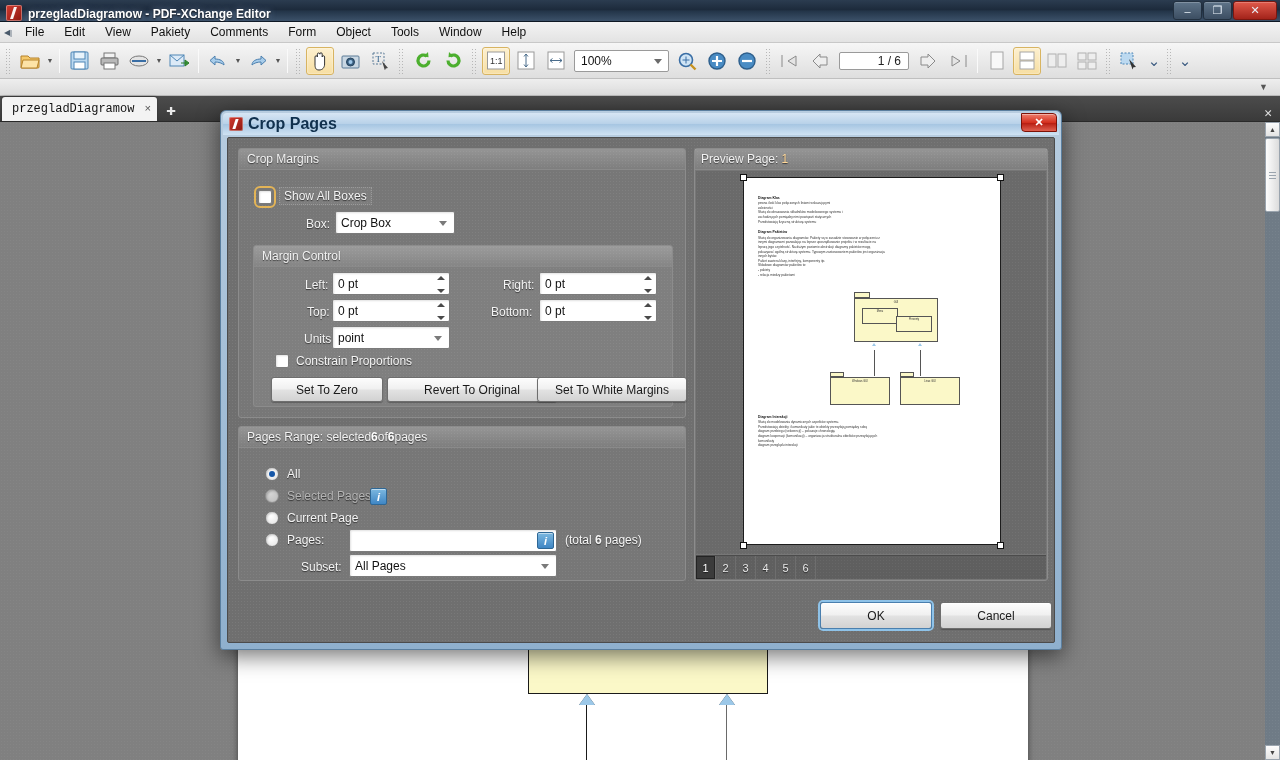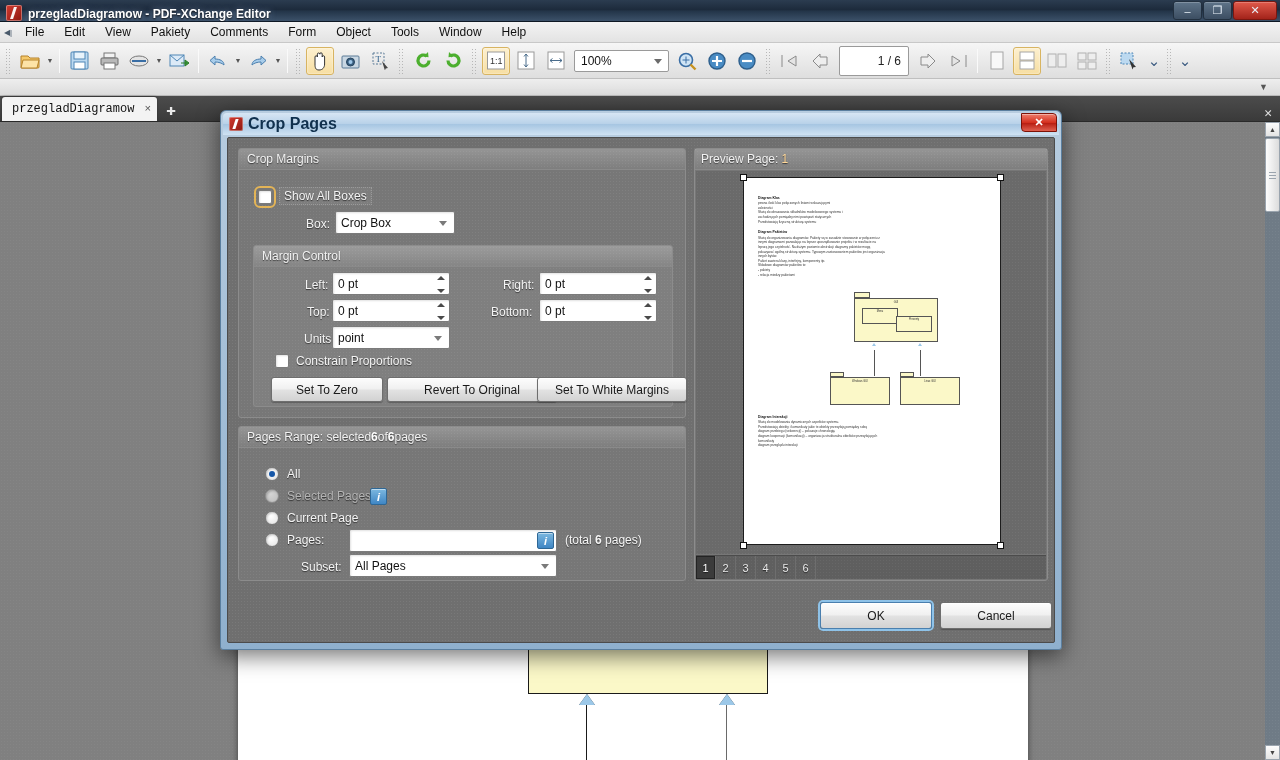--- a/index.html
+++ b/index.html
@@ -108,21 +108,21 @@
     background:#fff; border:1px solid #9a9a9a; border-radius:2px;
     display:flex; align-items:center; padding-left:6px; font-size:12px;
     position:relative;
   }
   .zoom-combo .caret {
     position:absolute; right:6px; top:8px;
     border-left:4px solid transparent; border-right:4px solid transparent;
     border-top:5px solid #6b6b6b;
   }
   .page-box {
-    width:70px; height:30px; margin:0 4px; flex:none;
+    width:70px; height:18px; margin:0 4px; flex:none;
     background:#fff; border:1px solid #9a9a9a; border-radius:2px;
     display:flex; align-items:center; justify-content:flex-end;
     padding-right:7px; font-size:12px; color:#222;
   }
 
   
   .toolbar2 {
     position:absolute; left:0; top:79px; width:1280px; height:17px;
     background: linear-gradient(#eeeeee,#dcdcdc);
     border-bottom:1px solid #b9b9b9;

